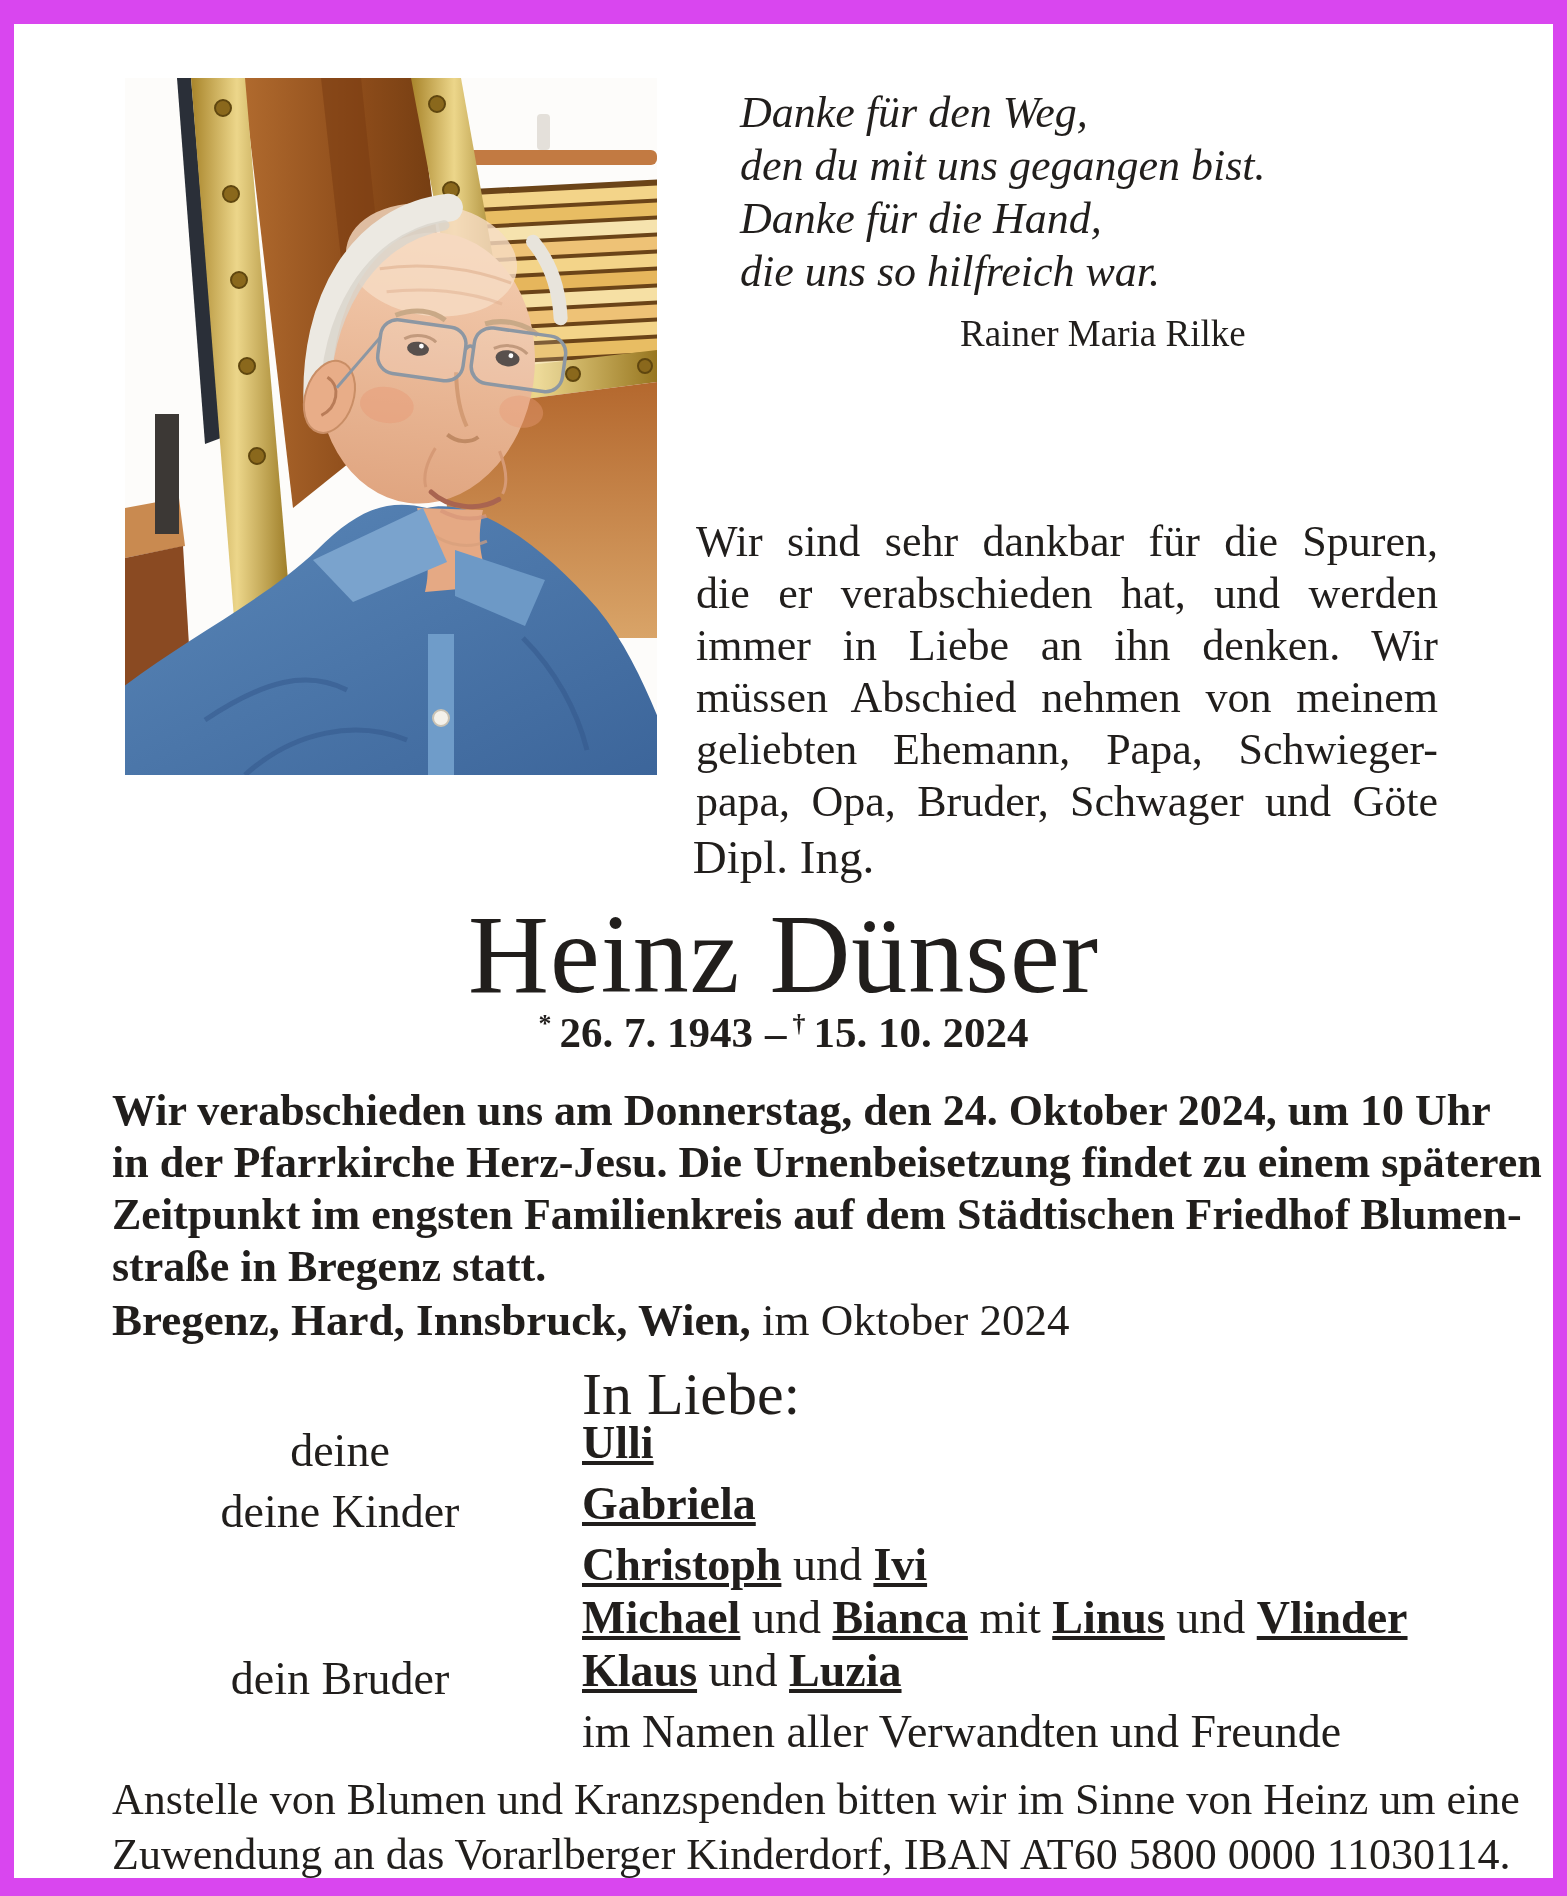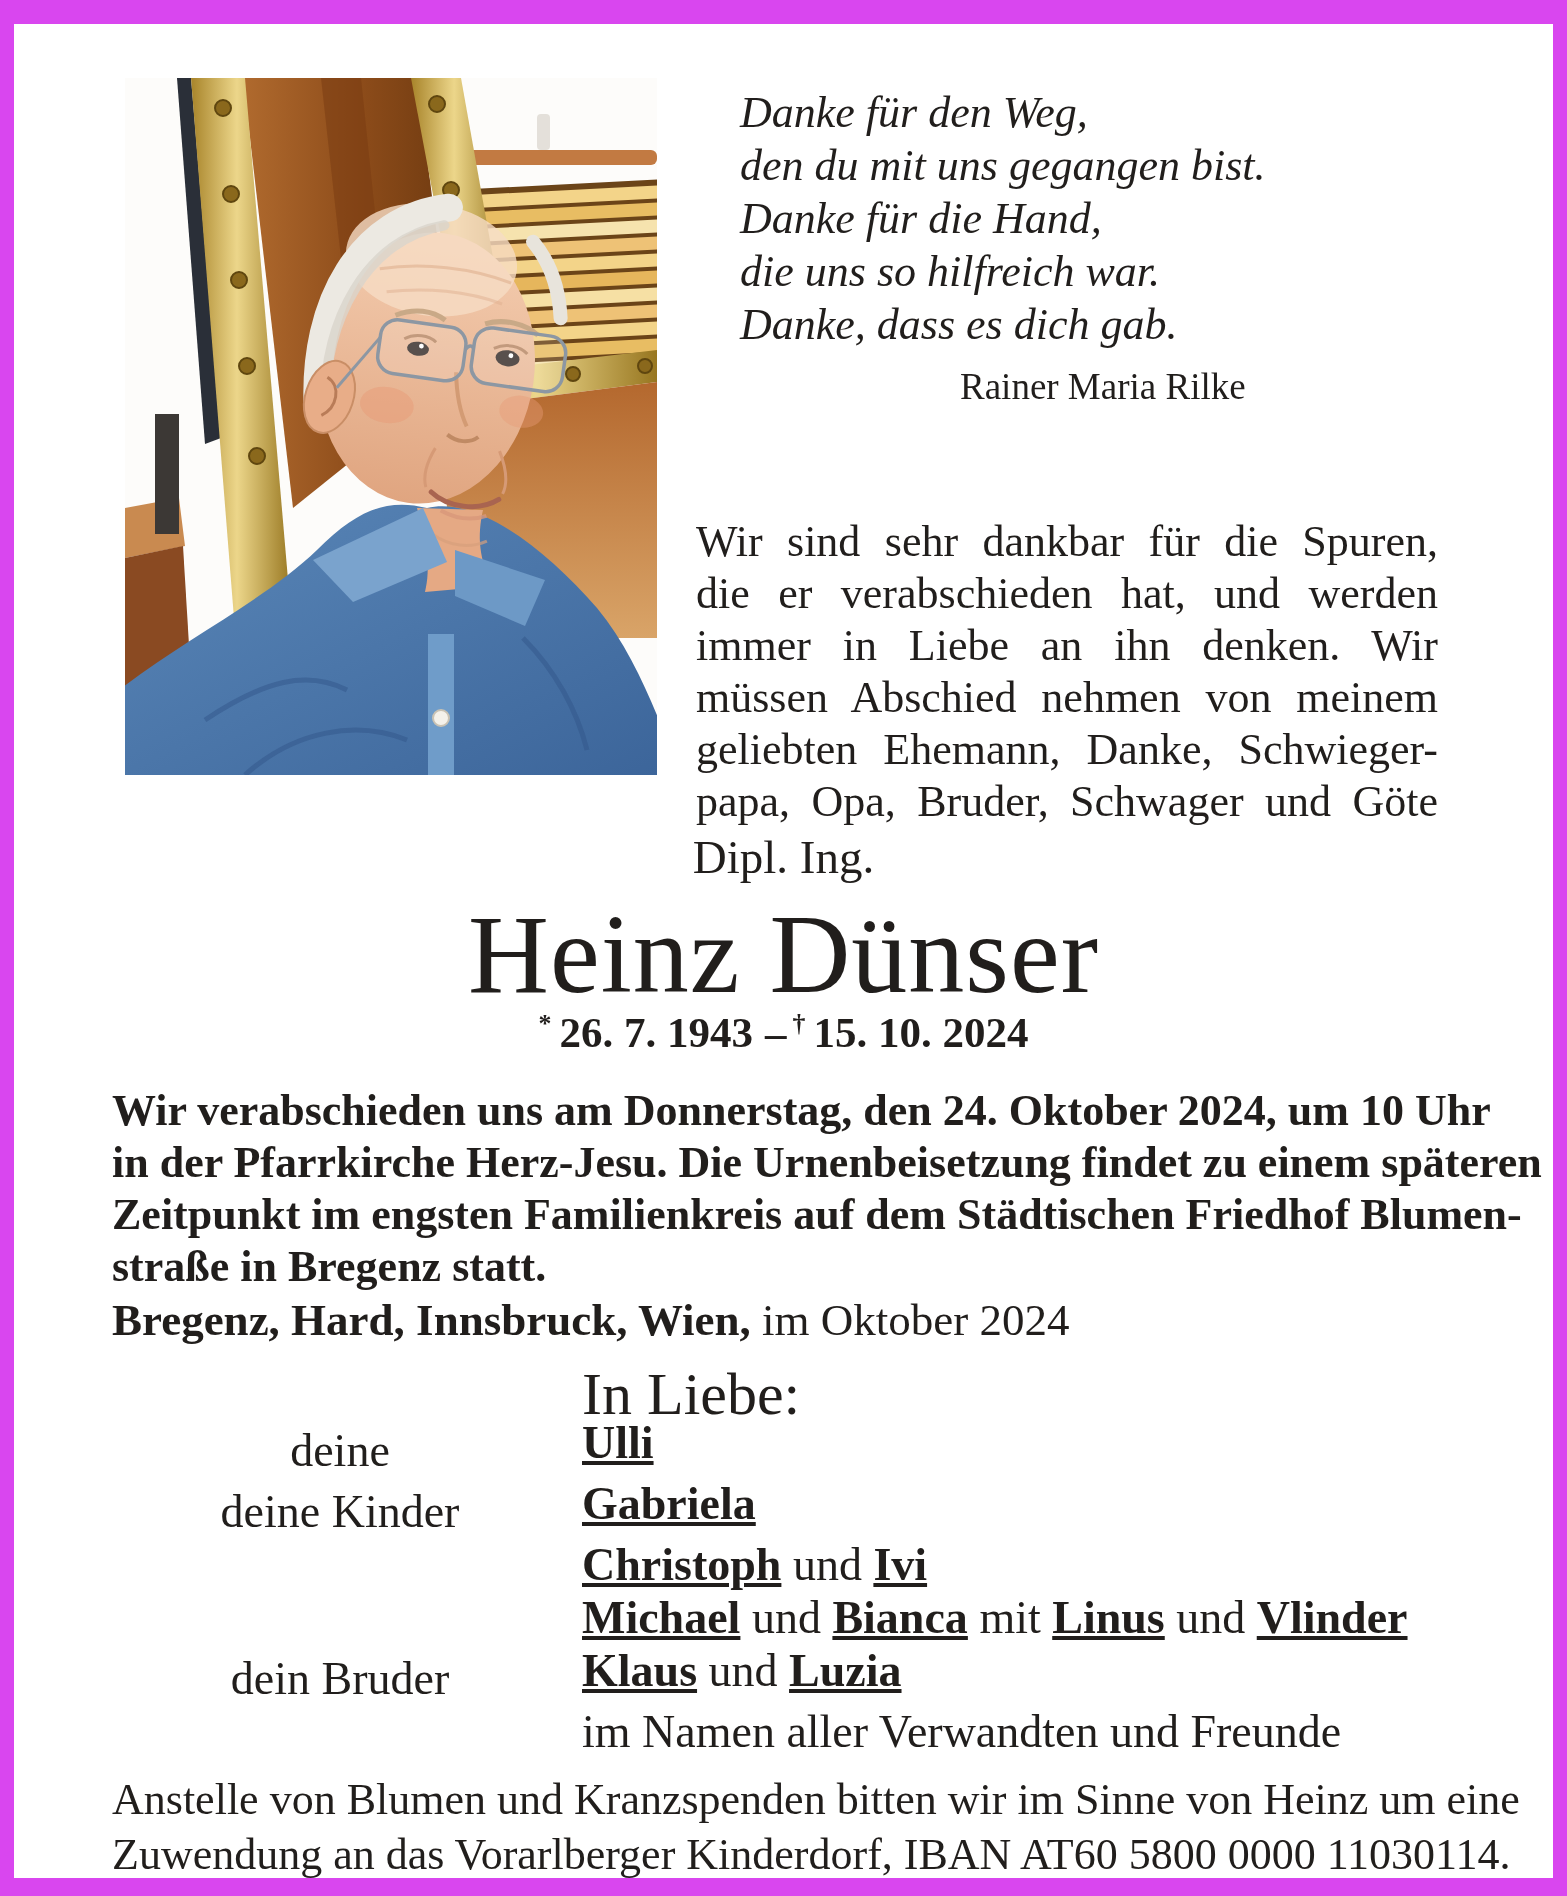--- a/index.html
+++ b/index.html
@@ -231,30 +231,29 @@
           <circle cx="316" cy="640" r="8" fill="#f4f1ea" stroke="#c9c2b4" stroke-width="2"></circle>
         </g>
       </svg>
     </div>
 
     <div class="poem">
       <div>Danke für den Weg,</div>
       <div>den du mit uns gegangen bist.</div>
       <div>Danke für die Hand,</div>
       <div>die uns so hilfreich war.</div>
-      <div>Danke, dass es dich gab.</div>
       <div class="poem-attrib">Rainer Maria Rilke</div>
     </div>
 
     <div class="tribute">
       <div class="jline">Wir sind sehr dankbar für die Spuren,</div>
       <div class="jline">die er verabschieden hat, und werden</div>
       <div class="jline">immer in Liebe an ihn denken. Wir</div>
       <div class="jline">müssen Abschied nehmen von meinem</div>
-      <div class="jline">geliebten Ehemann, Danke, Schwieger-</div>
+      <div class="jline">geliebten Ehemann, Papa, Schwieger-</div>
       <div class="jline">papa, Opa, Bruder, Schwager und Göte</div>
     </div>
 
     <div class="title">Dipl. Ing.</div>
     <div class="name">Heinz Dünser</div>
     <div class="dates">
       <span class="sup">*</span><span>26. 7. 1943</span><span class="sep">–</span><span class="sup">†</span><span>15. 10. 2024</span>
     </div>
 
     <div class="announce">

